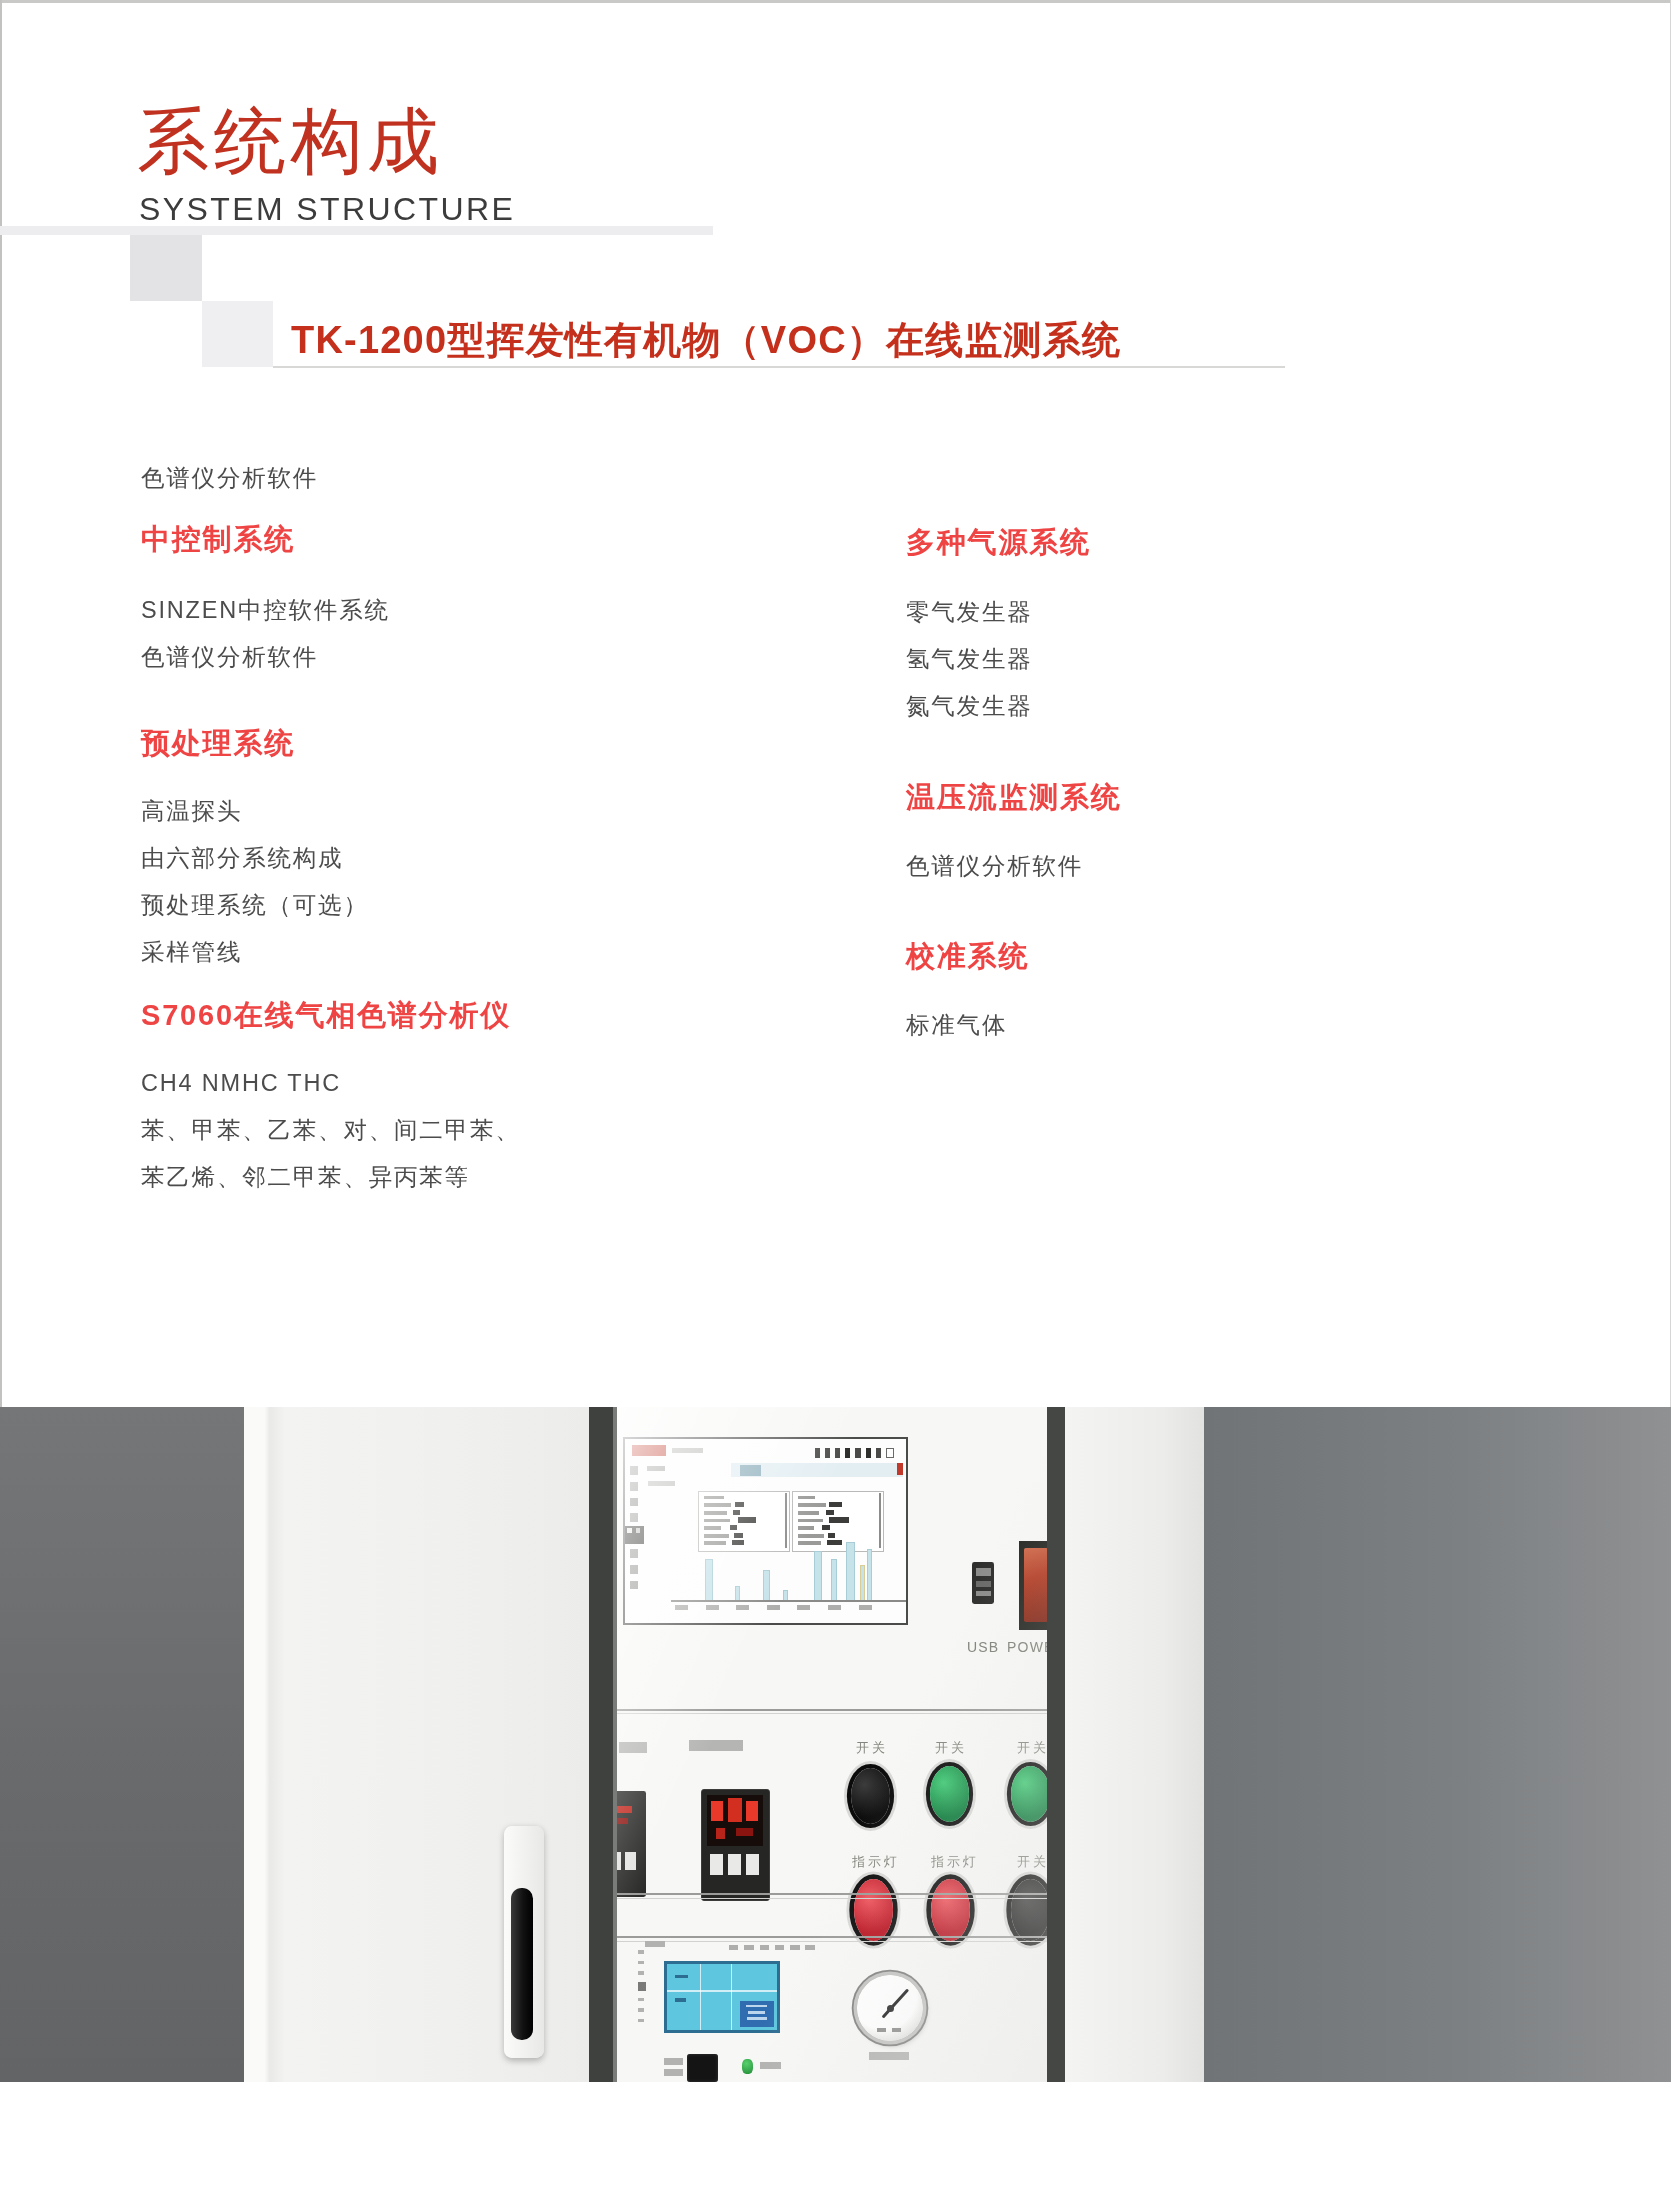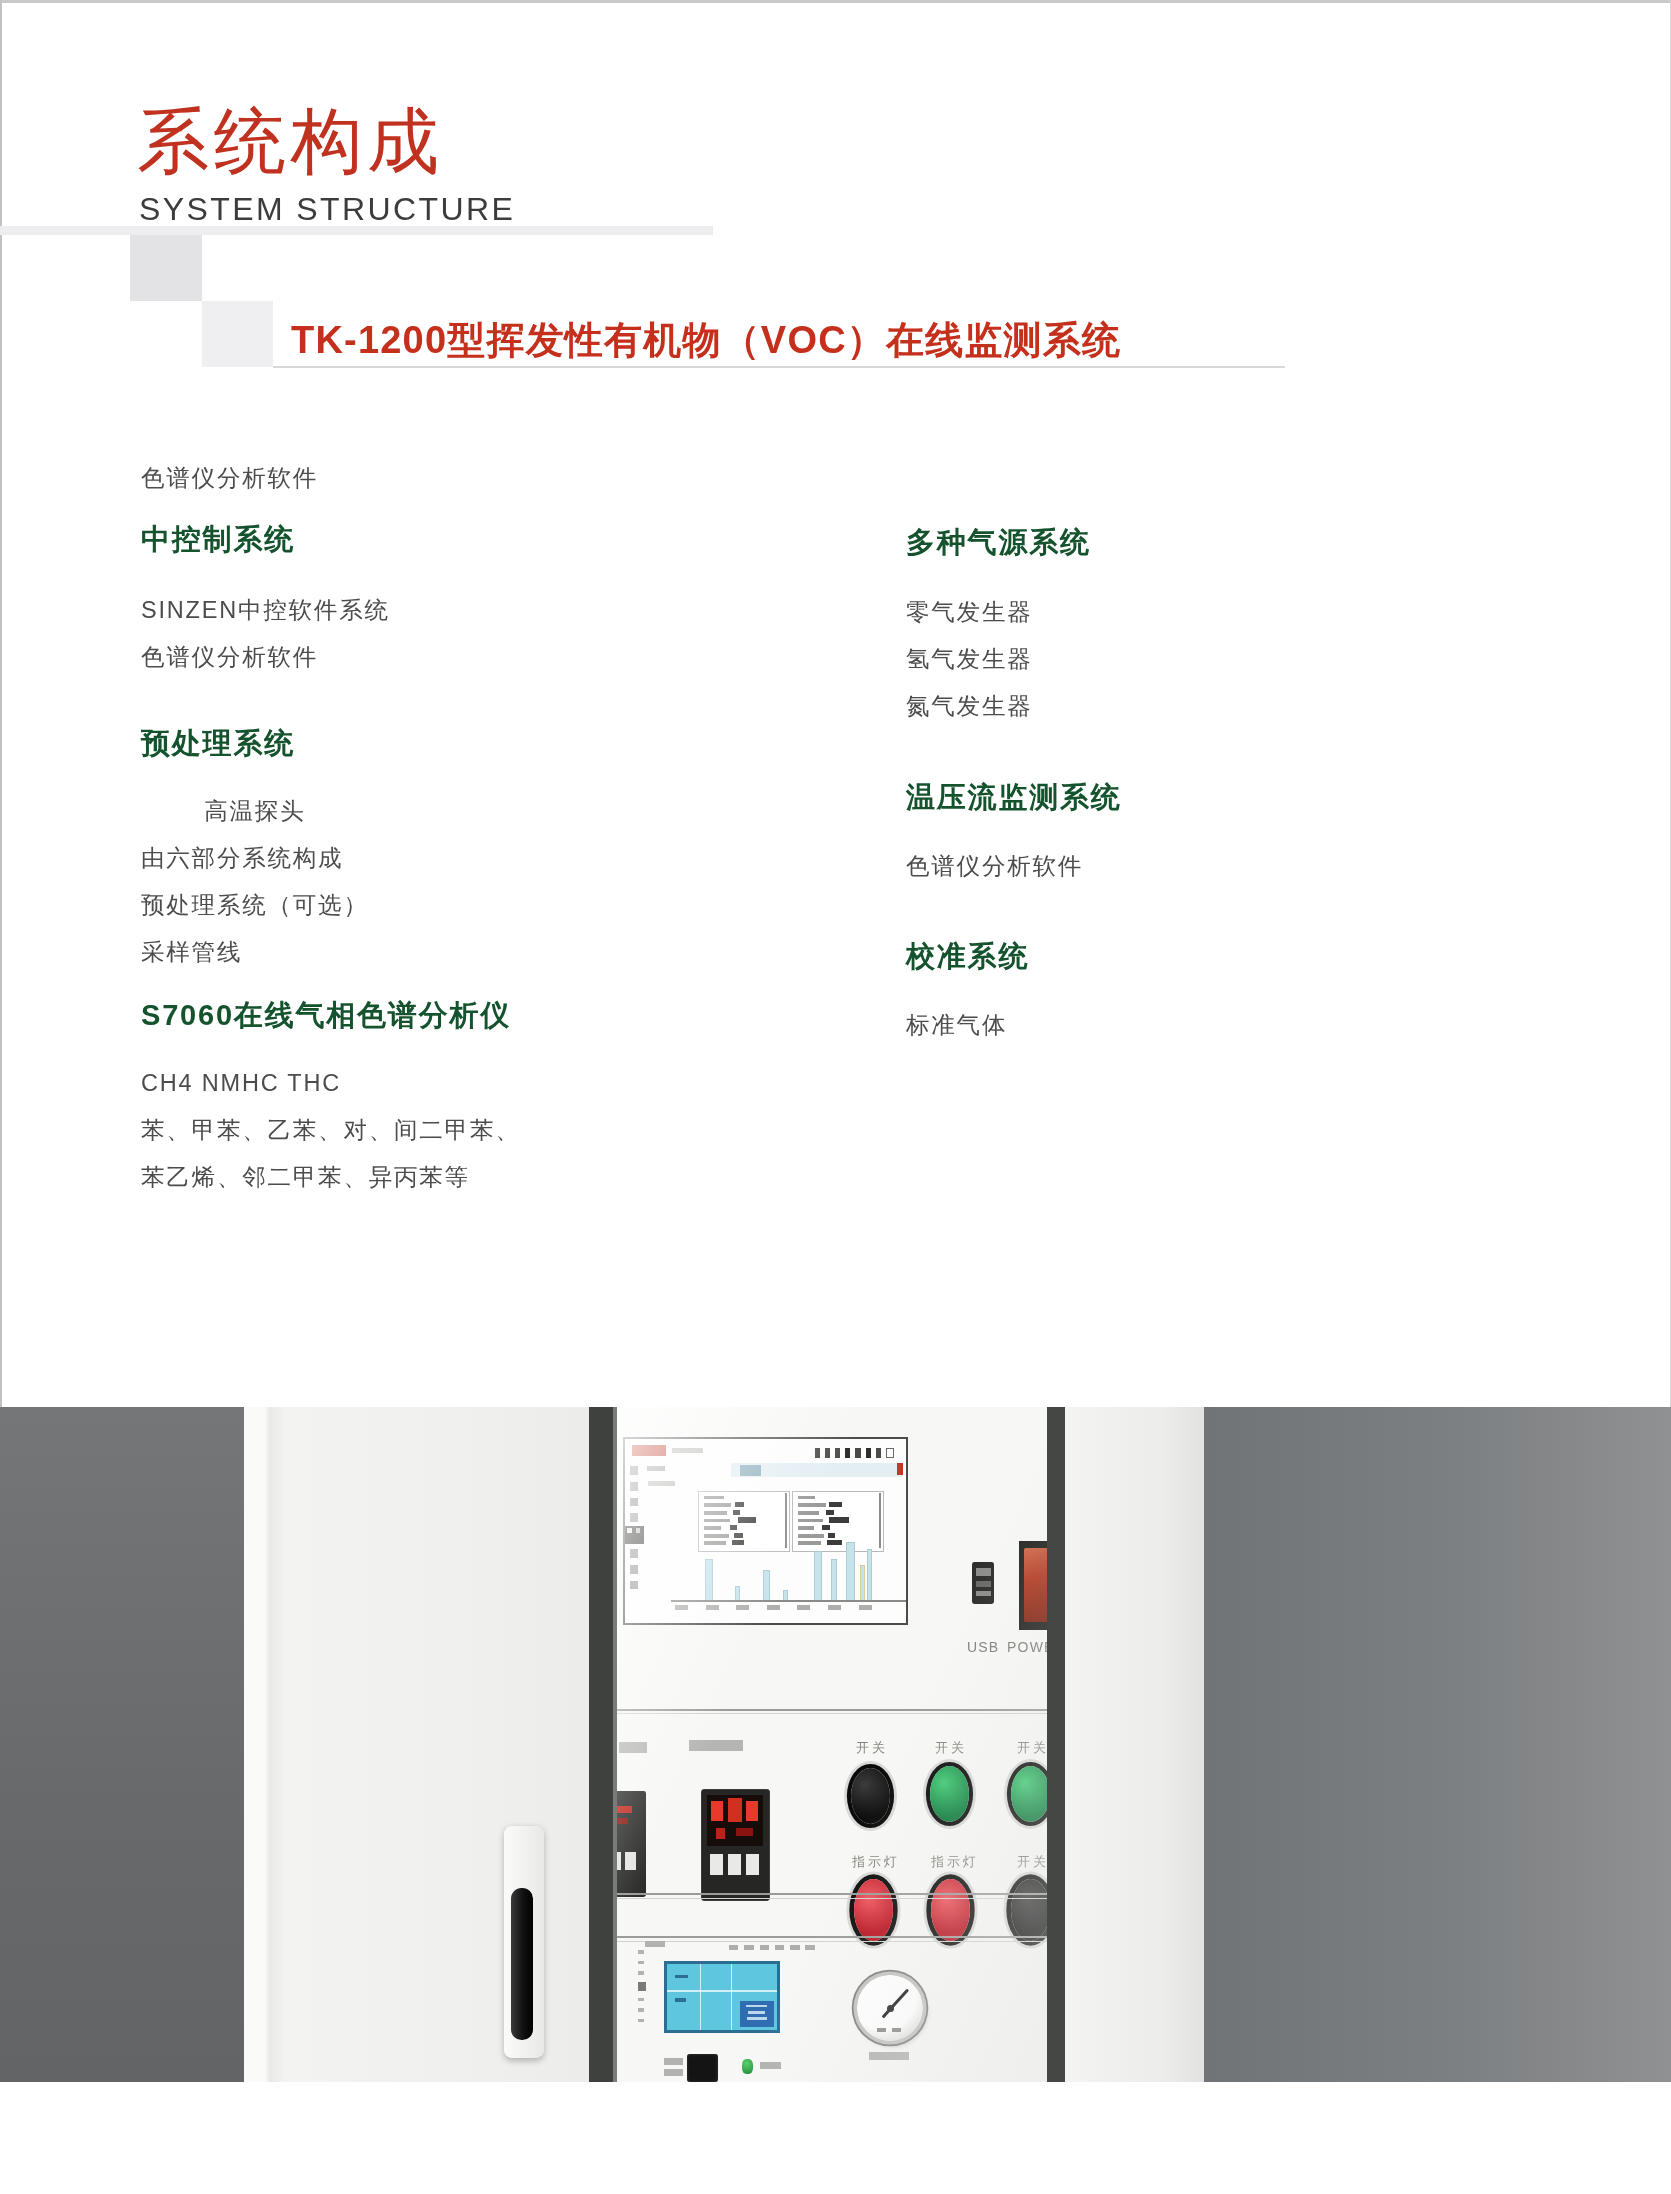--- a/index.html
+++ b/index.html
@@ -13,21 +13,21 @@
   
   .cn-title{left:137px;top:94px;font-size:72px;letter-spacing:4.7px;color:#c0311f;font-weight:500;}
   .en-title{left:139px;top:191px;font-size:32px;letter-spacing:2.4px;color:#3c3c3c;}
   .deco-bar{left:0;top:226px;width:713px;height:8.8px;background:#ededef;}
   .deco-sq1{left:130px;top:235px;width:72px;height:66px;background:#e3e3e5;}
   .deco-sq2{left:202px;top:301px;width:71px;height:66px;background:#efeff1;}
   .heading-underline{left:273px;top:366px;width:1012px;height:1.8px;background:#d8d8d6;}
   .main-heading{left:291px;top:315px;font-size:38px;font-weight:bold;color:#c4301c;letter-spacing:1.2px;}
   .intro{left:141px;top:462px;font-size:23.5px;color:#4c4c4c;letter-spacing:1.8px;}
   .section{position:absolute;}
-  .sec-title{font-size:29px;font-weight:bold;color:#14532d;letter-spacing:1.8px;margin:0 0 0 0;}
+  .sec-title{font-size:29px;font-weight:bold;color:#ef4444;letter-spacing:1.8px;margin:0 0 0 0;}
   .sec-item{font-size:23.5px;color:#4c4c4c;letter-spacing:1.8px;line-height:47px;}
   
   #photo{left:0;top:1407px;width:1672px;height:675px;background:#f0f0ee;}
   .wall-left{left:0;top:0;width:244px;height:675px;background:linear-gradient(180deg,#747678 0%,#67696b 60%,#626466 100%);}
   .wall-right{left:1204px;top:0;width:468px;height:675px;background:linear-gradient(90deg,#717476 0%,#7d8082 55%,#8f9193 100%);}
   .door{left:244px;top:0;width:345px;height:675px;background:linear-gradient(90deg,#fafaf9 0%,#fafaf9 6%,#e9e9e7 7.5%,#f3f3f1 12%,#f0f0ee 60%,#ececea 100%);}
   .door-gap{left:589px;top:0;width:23.5px;height:675px;background:#3f413f;}
   .door-gap2{left:613px;top:0;width:4.1px;height:675px;background:#7a7c79;}
   .rack{left:617px;top:0;width:430px;height:675px;background:#f7f7f5;}
   .rack-sheen{left:617px;top:0;width:430px;height:675px;
@@ -70,21 +70,21 @@
   <div class="abs intro">色谱仪分析软件</div>
 
   <div class="section" style="left:141px;top:520px;">
     <div class="sec-title">中控制系统</div>
     <div class="sec-item" style="margin-top:27px;">SINZEN中控软件系统</div>
     <div class="sec-item">色谱仪分析软件</div>
   </div>
 
   <div class="section" style="left:141px;top:724px;">
     <div class="sec-title">预处理系统</div>
-    <div class="sec-item" style="margin-top:23.5px;text-align:center;">高温探头</div>
+    <div class="sec-item" style="margin-top:23.5px;">高温探头</div>
     <div class="sec-item">由六部分系统构成</div>
     <div class="sec-item">预处理系统（可选）</div>
     <div class="sec-item">采样管线</div>
   </div>
 
   <div class="section" style="left:141px;top:996px;">
     <div class="sec-title">S7060在线气相色谱分析仪</div>
     <div class="sec-item" style="margin-top:23.5px;">CH4  NMHC  THC</div>
     <div class="sec-item">苯、甲苯、乙苯、对、间二甲苯、</div>
     <div class="sec-item">苯乙烯、邻二甲苯、异丙苯等</div>

